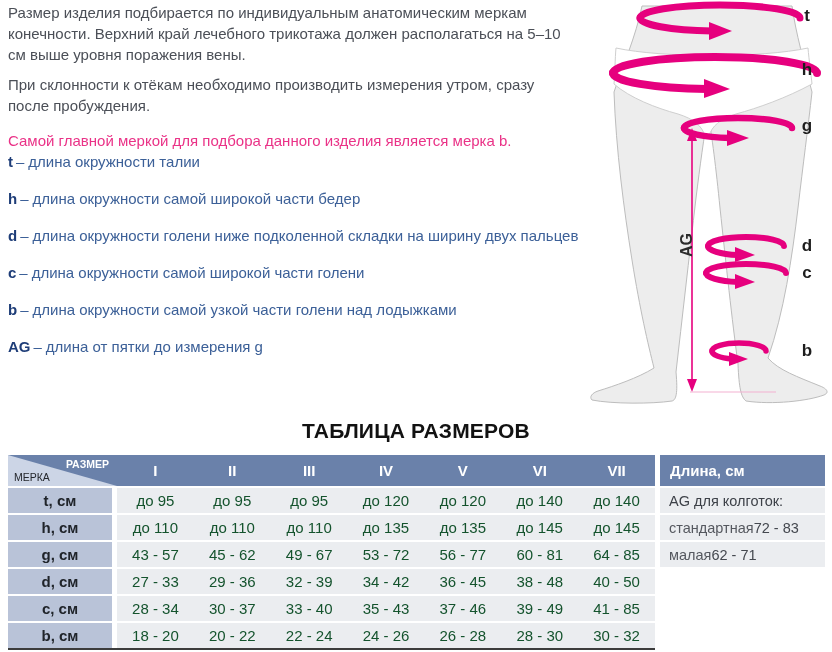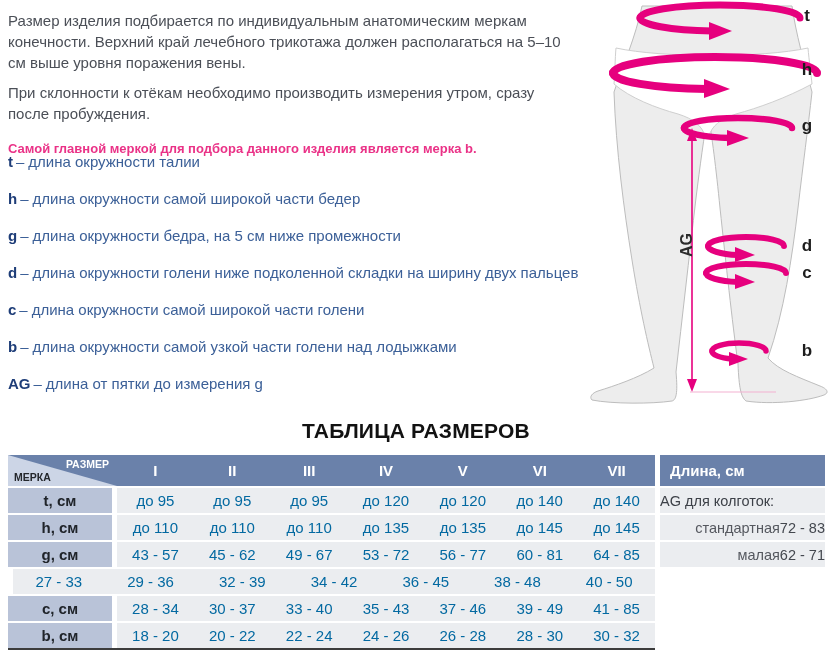--- a/index.html
+++ b/index.html
@@ -2,22 +2,22 @@
 <html><head>
 <meta charset="utf-8">
 <style>
   html,body{margin:0;padding:0;background:#fff;}
   .page{
     position:relative;width:832px;height:652px;background:#fff;overflow:hidden;
     font-family:"Liberation Sans",sans-serif;
   }
   
   .intro{position:absolute;left:8px;top:2px;width:585px;}
-  .intro p{margin:8px 0 9px 0;font-size:15px;line-height:21px;color:#4b4f57;white-space:pre-line;}
-  .intro p.highlight{color:#ea3287;margin-top:14px;font-size:13px;font-weight:bold;}
+  .intro p{margin:0 0 9px 0;font-size:15px;line-height:21px;color:#4b4f57;white-space:pre-line;}
+  .intro p.highlight{color:#ea3287;margin-top:14px;font-size:15px;}
   
   .defs{position:absolute;left:8px;top:153px;width:610px;list-style:none;margin:0;padding:0;}
   .defs li{height:21px;margin-bottom:16px;font-size:15px;color:#3c6098;}
   .defs .dkey{font-weight:bold;color:#1e3d78;}
   .defs .dsep{padding:0 4px 0 3px;}
   
   .figure{position:absolute;left:562px;top:0;width:270px;height:420px;}
   .figure svg{position:absolute;left:0;top:0;}
   .fig-label{position:absolute;left:232px;width:26px;text-align:center;font-size:17px;font-weight:bold;color:#1d1d1d;}
   .fig-label.t{top:6px;} .fig-label.h{top:60px;} .fig-label.g{top:116px;}
@@ -27,57 +27,56 @@
   
   .table-title{position:absolute;left:0;top:419px;width:832px;margin:0;text-align:center;
     font-size:21px;font-weight:bold;color:#121212;letter-spacing:0.2px;}
   
   .sizes-table{position:absolute;left:8px;top:455px;width:647px;border-radius:24px;}
   .thead{display:flex;height:31px;background:#6a81aa;}
   .corner{position:relative;width:109px;height:100%;}
   .corner-tri{position:absolute;left:0;top:0;right:0;bottom:0;background:#ccd5e6;
     clip-path:polygon(0 0,100% 100%,0 100%);}
   .corner-top{position:absolute;right:8px;top:3px;font-size:10.5px;font-weight:bold;color:#fff;}
-  .corner-bottom{position:absolute;left:6px;bottom:3px;font-size:10.5px;font-weight:bold;color:#24272c;margin-top:39px;}
+  .corner-bottom{position:absolute;left:6px;bottom:3px;font-size:10.5px;font-weight:normal;color:#24272c;margin-top:39px;}
   .hcol{flex:1;display:flex;align-items:center;justify-content:center;
     color:#fff;font-weight:bold;font-size:15px;}
   .trow{display:flex;height:25px;margin-top:2px;}
   .rlabel{width:104px;background:#b9c3d8;display:flex;align-items:center;justify-content:center;
     font-weight:bold;font-size:15px;color:#20242a;text-align:right;}
   .rgap{width:5px;}
   .cells{flex:1;background:#ebedf0;display:flex;}
-  .cell{flex:1;display:flex;align-items:center;justify-content:center;font-size:15px;color:#0369a1;}
+  .cell{flex:1;display:flex;align-items:center;justify-content:center;font-size:15px;color:#14532d;}
   .table-bottom-rule{position:absolute;left:8px;top:648px;width:647px;height:2px;background:#3c3c3c;}
   
   .length-panel{position:absolute;left:660px;top:455px;width:165px;}
   .lp-header{height:31px;background:#6a81aa;display:flex;align-items:center;padding-left:10px;
     box-sizing:border-box;color:#fff;font-weight:bold;font-size:15px;}
   .lp-row{height:25px;margin-top:2px;background:#ebedf0;display:flex;align-items:center;
-    padding:0 0;box-sizing:border-box;font-size:14.5px;color:#3d4148;}
-  .lp-row.kv{justify-content:flex-end;color:#55585f;}
+    padding:0 9px;box-sizing:border-box;font-size:14.5px;color:#3d4148;}
+  .lp-row.kv{justify-content:flex-start;color:#55585f;}
   .lp-row .lp-val{color:#44484f;}
 </style>
 </head>
 <body>
 
 <div class="page">
 
   <section class="intro">
     <p>Размер изделия подбирается по индивидуальным анатомическим меркам
 конечности. Верхний край лечебного трикотажа должен располагаться на 5–10
 см выше уровня поражения вены.</p>
     <p>При склонности к отёкам необходимо производить измерения утром, сразу
 после пробуждения.</p>
     <p class="highlight">Самой главной меркой для подбора данного изделия является мерка b.</p>
   </section>
 
   <ul class="defs">
     <li><span class="dkey">t</span><span class="dsep">–</span><span class="dtext">длина окружности талии</span></li>
     <li><span class="dkey">h</span><span class="dsep">–</span><span class="dtext">длина окружности самой широкой части бедер</span></li>
-    <li><span class="dkey">g</span><span class="dsep">–</span><span class="dtext">длина окружности бедра, на 5 см ниже промежности</span></li>
     <li><span class="dkey">d</span><span class="dsep">–</span><span class="dtext">длина окружности голени ниже подколенной складки на ширину двух пальцев</span></li>
     <li><span class="dkey">c</span><span class="dsep">–</span><span class="dtext">длина окружности самой широкой части голени</span></li>
     <li><span class="dkey">b</span><span class="dsep">–</span><span class="dtext">длина окружности самой узкой части голени над лодыжками</span></li>
     <li><span class="dkey">AG</span><span class="dsep">–</span><span class="dtext">длина от пятки до измерения g</span></li>
   </ul>
 
   <div class="figure">
     <svg width="270" height="420" viewBox="0 0 270 420">
 
       <path d="M 80 6
@@ -216,20 +215,21 @@
         <div class="cell">45 - 62</div>
         <div class="cell">49 - 67</div>
         <div class="cell">53 - 72</div>
         <div class="cell">56 - 77</div>
         <div class="cell">60 - 81</div>
         <div class="cell">64 - 85</div>
       </div>
     </div>
 
     <div class="trow">
+      <div class="rlabel">d, см</div>
         <div class="rgap"></div>
       <div class="cells">
         <div class="cell">27 - 33</div>
         <div class="cell">29 - 36</div>
         <div class="cell">32 - 39</div>
         <div class="cell">34 - 42</div>
         <div class="cell">36 - 45</div>
         <div class="cell">38 - 48</div>
         <div class="cell">40 - 50</div>
       </div>

